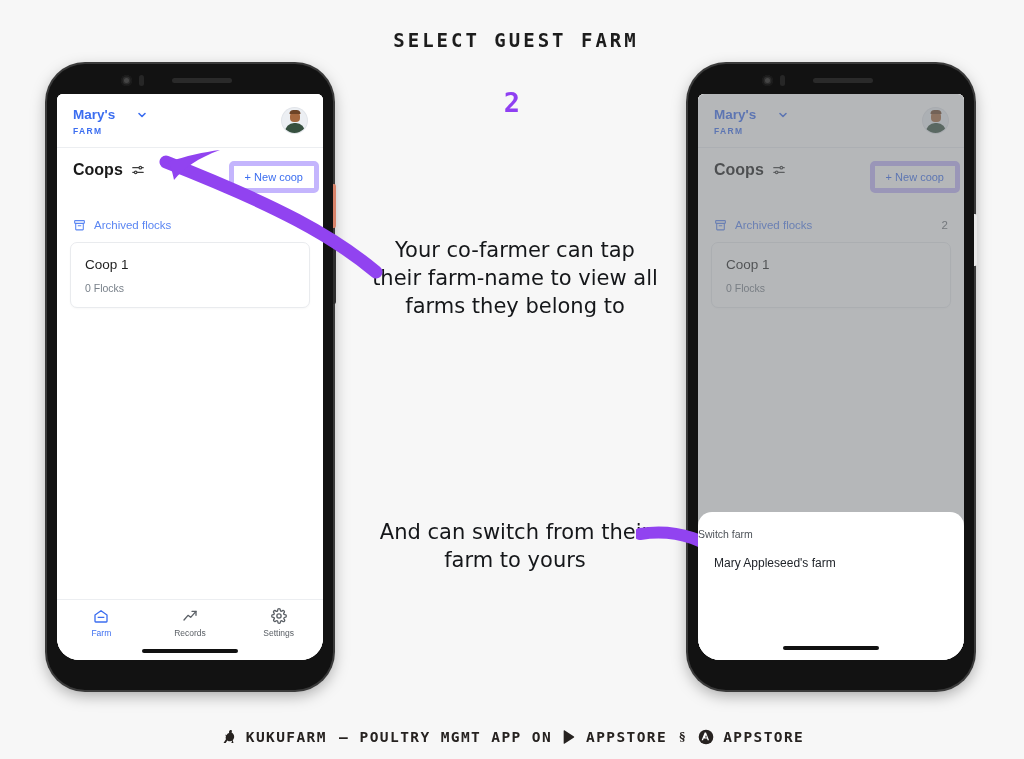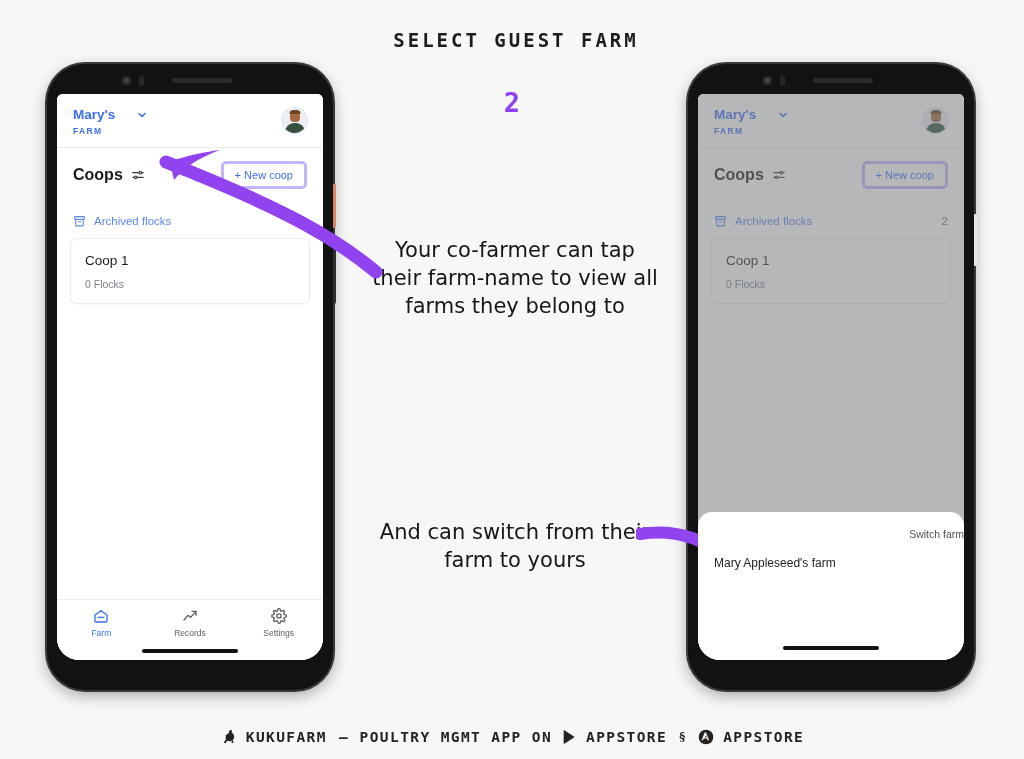--- a/index.html
+++ b/index.html
@@ -137,28 +137,28 @@
     width:11px; height:4px; border-radius:5px 5px 0 0; background:#6d4326;
   }
   .avatar .body {
     position: absolute; left: 50%; bottom: 0; transform: translateX(-50%);
     width: 20px; height: 10px; border-radius: 9px 9px 0 0; background: #36503f;
   }
 
   .divider { height: 1px; background: #eceef1; }
 
   .coops-bar {
-    padding: 13px 16px 8px 16px;
-    display: flex; align-items: center; justify-content: space-between;
+    padding: 13px 4px 8px 16px;
+    display: flex; align-items: flex-start; justify-content: space-between;
   }
   .coops-left { display: flex; align-items: center; gap: 8px; }
   .coops-title { font-size: 16px; font-weight: 700; color: #1a1a1a; }
   .tune-icon { width: 14px; height: 14px; color: #3c3c3c; display:block; }
   .new-coop-btn {
-    border: 3px solid #c4b5fd;
+    border: 5px solid #c4b5fd;
     border-radius: 5px;
     padding: 5px 11px;
     font-size: 11px;
     color: #3c6ef0;
     background: #fff;
     white-space: nowrap;
     cursor: pointer;
     font-family: inherit;
   }
 
@@ -217,24 +217,24 @@
   }
   .sheet {
     position: absolute; left: 0; right: 0; bottom: 0;
     background: #fff;
     border-radius: 14px 14px 0 0;
     z-index: 6;
     height: 148px;
     display: flex; flex-direction: column;
   }
   .sheet-title {
-    text-align: right;
+    text-align: left;
     font-size: 10.5px;
     color: #4d5258;
-    padding: 16px 0 4px 12px;
+    padding: 16px 0 4px 0;
   }
   .sheet-item {
     padding: 12px 16px;
     display: flex; align-items: center; justify-content: space-between;
     cursor: pointer;
   }
   .sheet-item-label { font-size: 12px; color: #20242a; }
   .check-icon { width: 13px; height: 13px; color: #40454b; display:block; }
   .sheet .home-indicator { margin-top: auto; padding-bottom: 6px; }
 

